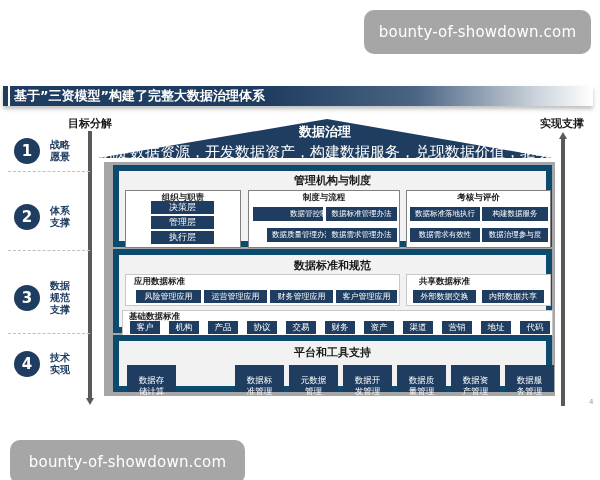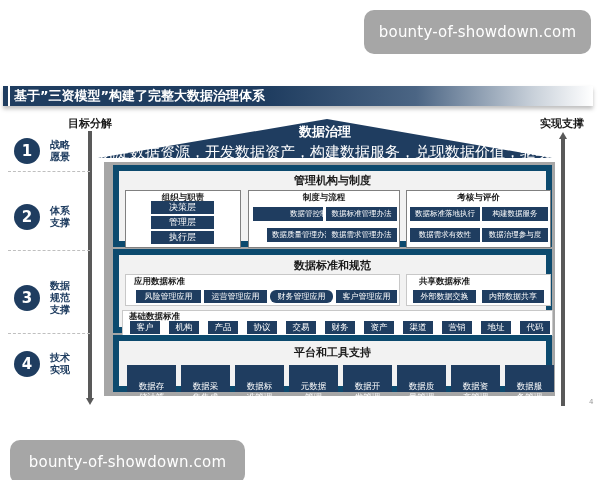--- a/index.html
+++ b/index.html
@@ -32,21 +32,21 @@
   .roof-title { position:absolute; left:98px; top:123px; width:454px; text-align:center; color:#fff; font-size:13px; font-weight:bold; }
   .roof-sub { position:absolute; left:98px; top:143px; width:454px; text-align:center; color:#fff; font-size:15px; }
 
   .frame { position:absolute; left:104px; top:162px; width:451px; height:234px; background:#a6a6a6; }
   .panel { position:absolute; left:113px; width:439px; background:#f2f2f2; border:6px solid #0c4a6e; box-sizing:border-box; }
   .panel-title { position:absolute; left:0; width:100%; text-align:center; font-size:11px; font-weight:bold; color:#1a1a1a; }
   .sub { position:absolute; background:#ffffff; border:1px solid #808080; box-sizing:border-box; }
   .sub-title { position:absolute; width:100%; text-align:center; font-size:8.5px; font-weight:bold; color:#1a1a1a; top:1px; }
   .sub-title-left { position:absolute; left:8px; font-size:8.5px; font-weight:bold; color:#1a1a1a; top:1px; }
   .chip { position:absolute; background:#1f3d60; color:#fff; font-size:8px; text-align:center; box-sizing:border-box; line-height:14px; white-space:nowrap; overflow:hidden; }
-  .chip2 { position:absolute; background:#1f3d60; color:#fff; font-size:8.5px; text-align:center; line-height:11px; padding-top:16px; box-sizing:border-box; }
+  .chip2 { position:absolute; background:#1f3d60; color:#fff; font-size:8.5px; text-align:center; line-height:11px; padding-top:10px; box-sizing:border-box; }
   .page-num { position:absolute; left:589px; top:398px; font-size:7px; color:#999; }
 </style>
 </head>
 <body>
 
 <div class="wm wm-top">bounty-of-showdown.com</div>
 
 <div class="title-bar"></div>
 <div class="title-accent"></div>
 <div class="title-accent2"></div>
@@ -115,21 +115,21 @@
   </div>
 </div>
 
 <div class="panel" style="top:249px; height:84px;">
   <div class="panel-title" style="top:3px;">数据标准和规范</div>
 
   <div class="sub" style="left:6px; top:19px; width:275px; height:32px; border-color:#c8c8c8;">
     <div class="sub-title-left">应用数据标准</div>
     <div class="chip" style="left:10px; top:15px; width:65px; height:13px; line-height:13px;">风险管理应用</div>
     <div class="chip" style="left:78px; top:15px; width:63px; height:13px; line-height:13px;text-align:center;">运营管理应用</div>
-    <div class="chip" style="left:144px; top:15px; width:63px; height:13px; line-height:13px;border-radius:6px;">财务管理应用</div>
+    <div class="chip" style="left:144px; top:15px; width:63px; height:13px; line-height:13px;">财务管理应用</div>
     <div class="chip" style="left:210px; top:15px; width:61px; height:13px; line-height:13px;">客户管理应用</div>
   </div>
 
   <div class="sub" style="left:3px; top:55px; width:431px; height:26px; border-color:#c8c8c8;">
     <div class="sub-title-left" style="left:6px; top:0px;">基础数据标准</div>
     <div class="chip" style="left:7px;   top:10px; width:30px; height:13px; line-height:13px; font-size:8.5px;">客户</div>
     <div class="chip" style="left:46px;  top:10px; width:30px; height:13px; line-height:13px; font-size:8.5px;">机构</div>
     <div class="chip" style="left:85px;  top:10px; width:30px; height:13px; line-height:13px; font-size:8.5px;">产品</div>
     <div class="chip" style="left:124px; top:10px; width:30px; height:13px; line-height:13px; font-size:8.5px;">协议</div>
     <div class="chip" style="left:163px; top:10px; width:30px; height:13px; line-height:13px; font-size:8.5px;">交易</div>
@@ -146,24 +146,20 @@
     <div class="chip" style="left:6px; top:15px; width:63px; height:13px; line-height:13px;">外部数据交换</div>
     <div class="chip" style="left:75px; top:15px; width:62px; height:13px; line-height:13px;">内部数据共享</div>
   </div>
 </div>
 
 <div class="panel" style="top:335px; height:57px;">
   <div class="panel-title" style="top:4px;">平台和工具支持</div>
   <div class="chip2" style="left:8px;   top:24px; width:49px; height:27px;">
       <div>数据存</div>
       <div>储计算</div>
-    </div>
-  <div class="chip2" style="left:62px;  top:24px; width:49px; height:27px;">
-      <div>数据采</div>
-      <div>集集成</div>
     </div>
   <div class="chip2" style="left:116px; top:24px; width:49px; height:27px;">
       <div>数据标</div>
       <div>准管理</div>
     </div>
   <div class="chip2" style="left:170px; top:24px; width:49px; height:27px;">
       <div>元数据</div>
       <div>管理</div>
     </div>
   <div class="chip2" style="left:224px; top:24px; width:49px; height:27px;">

